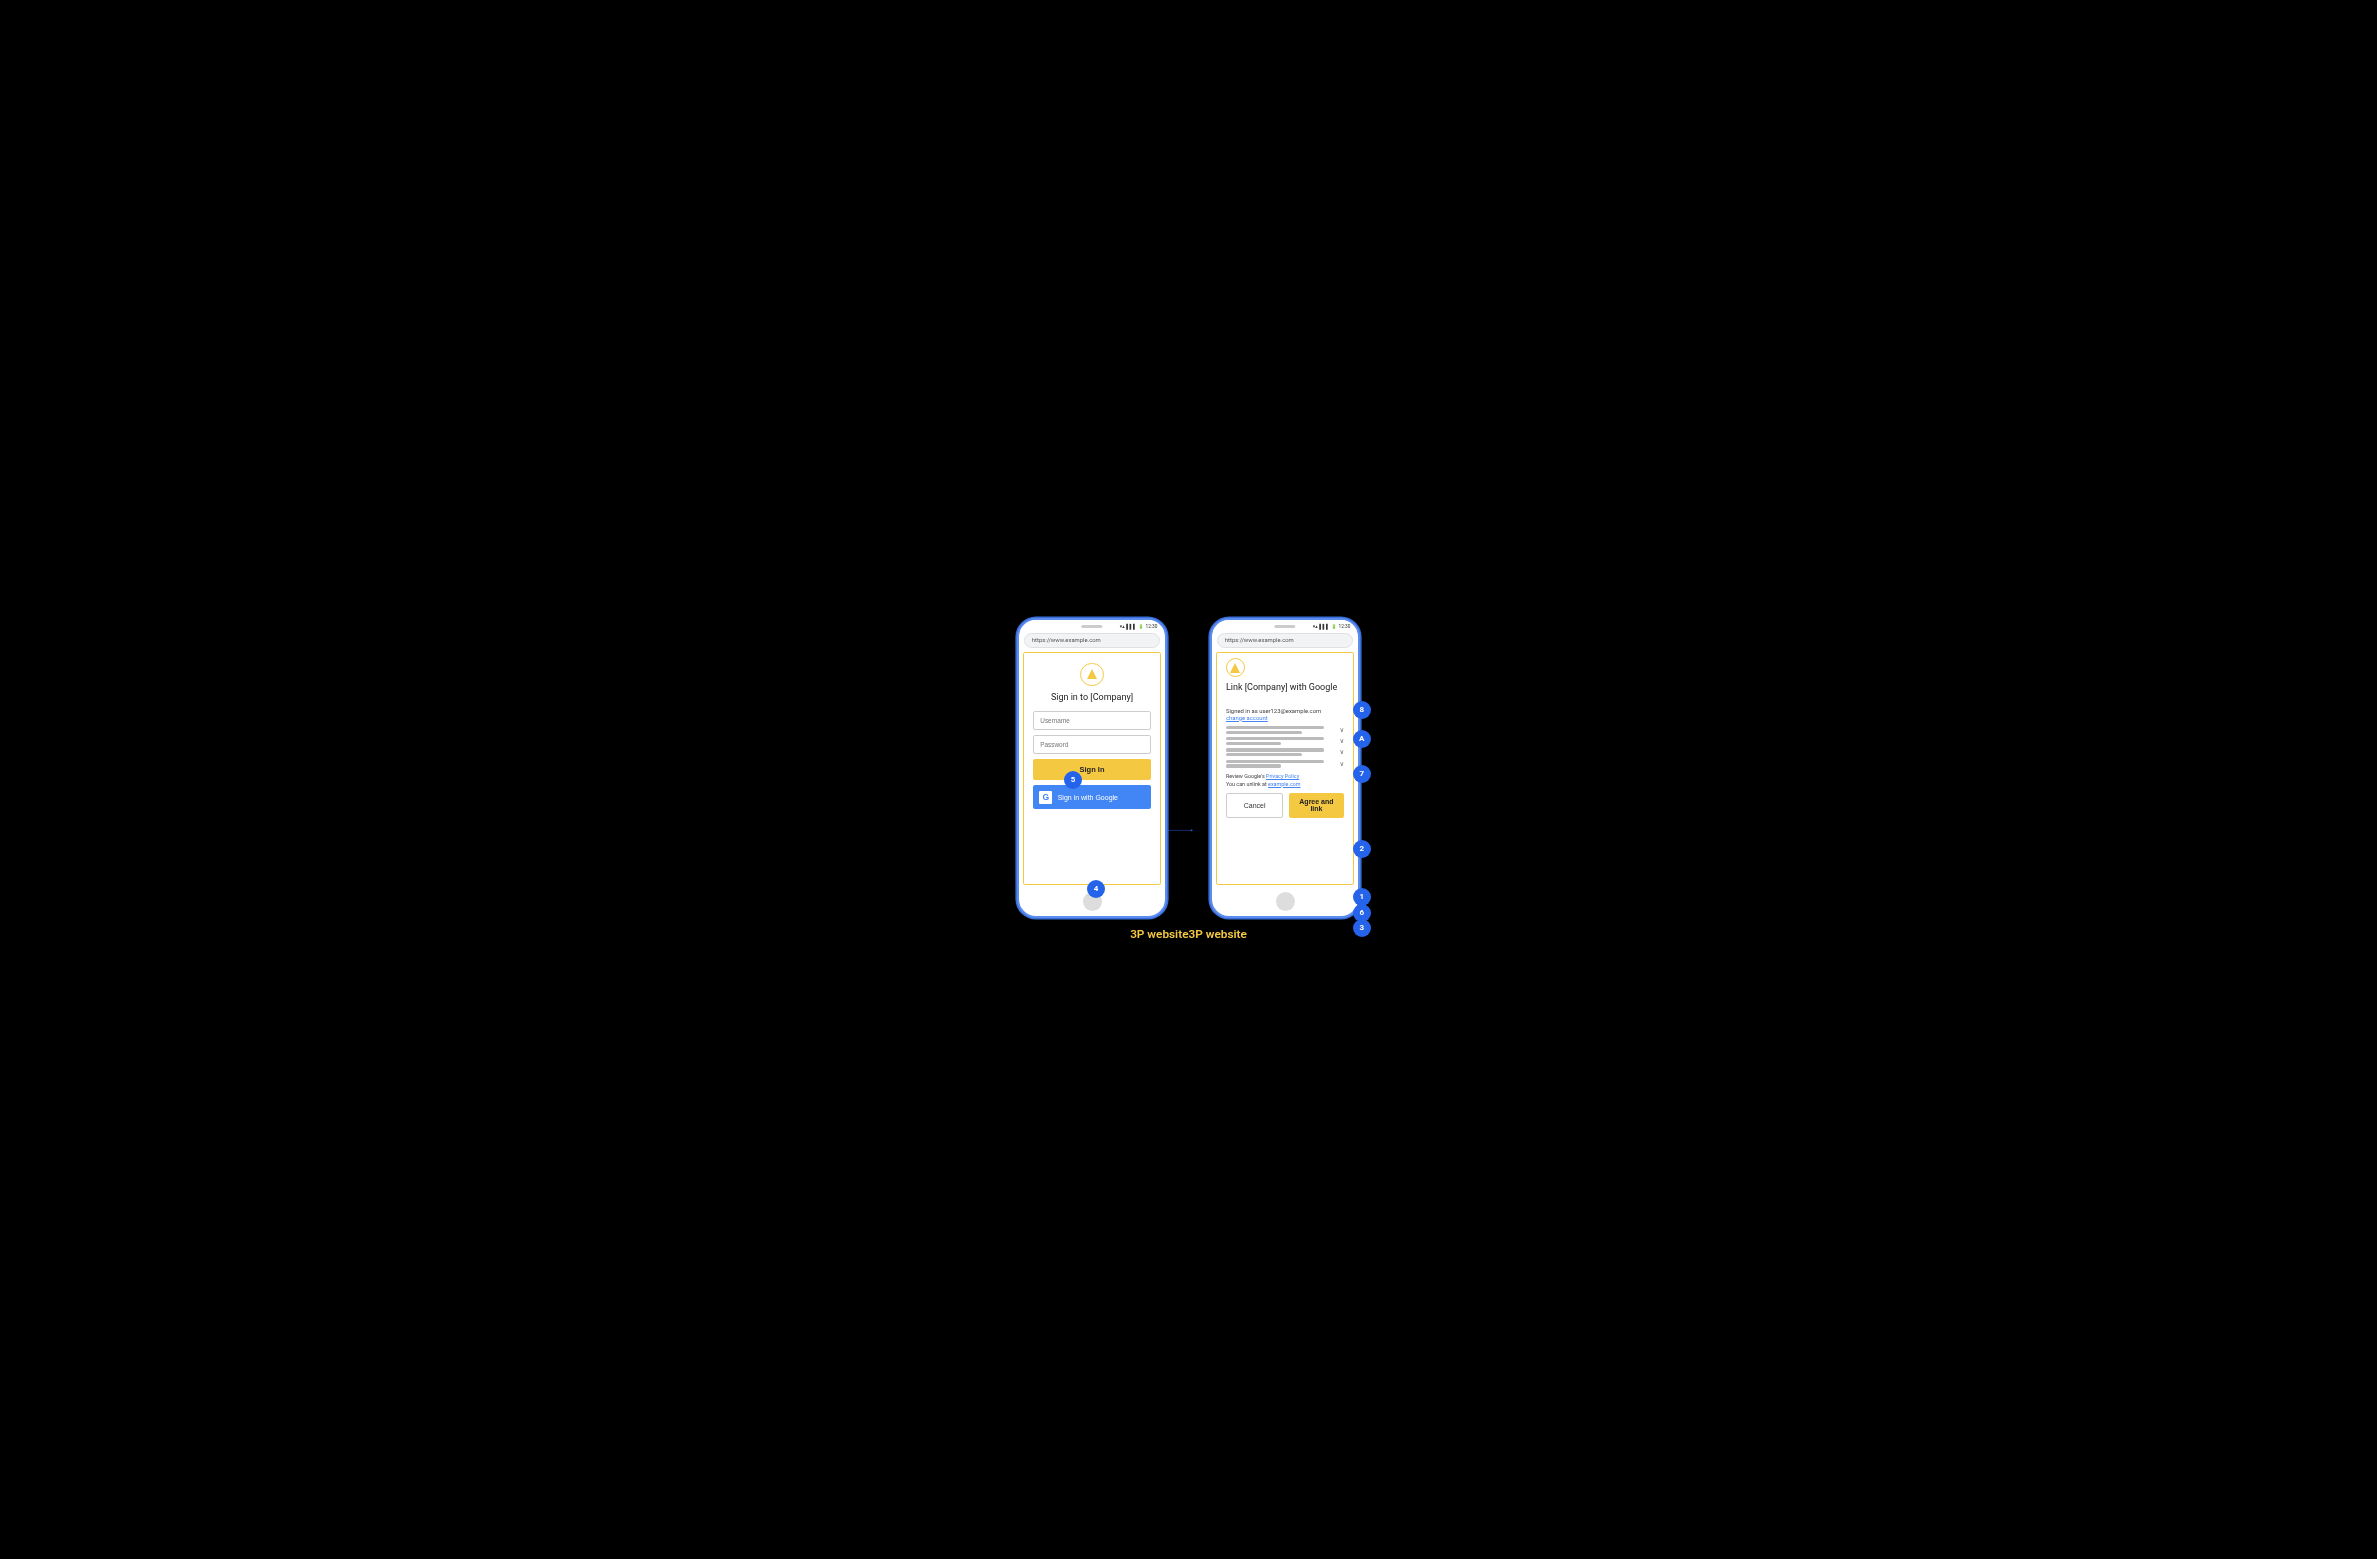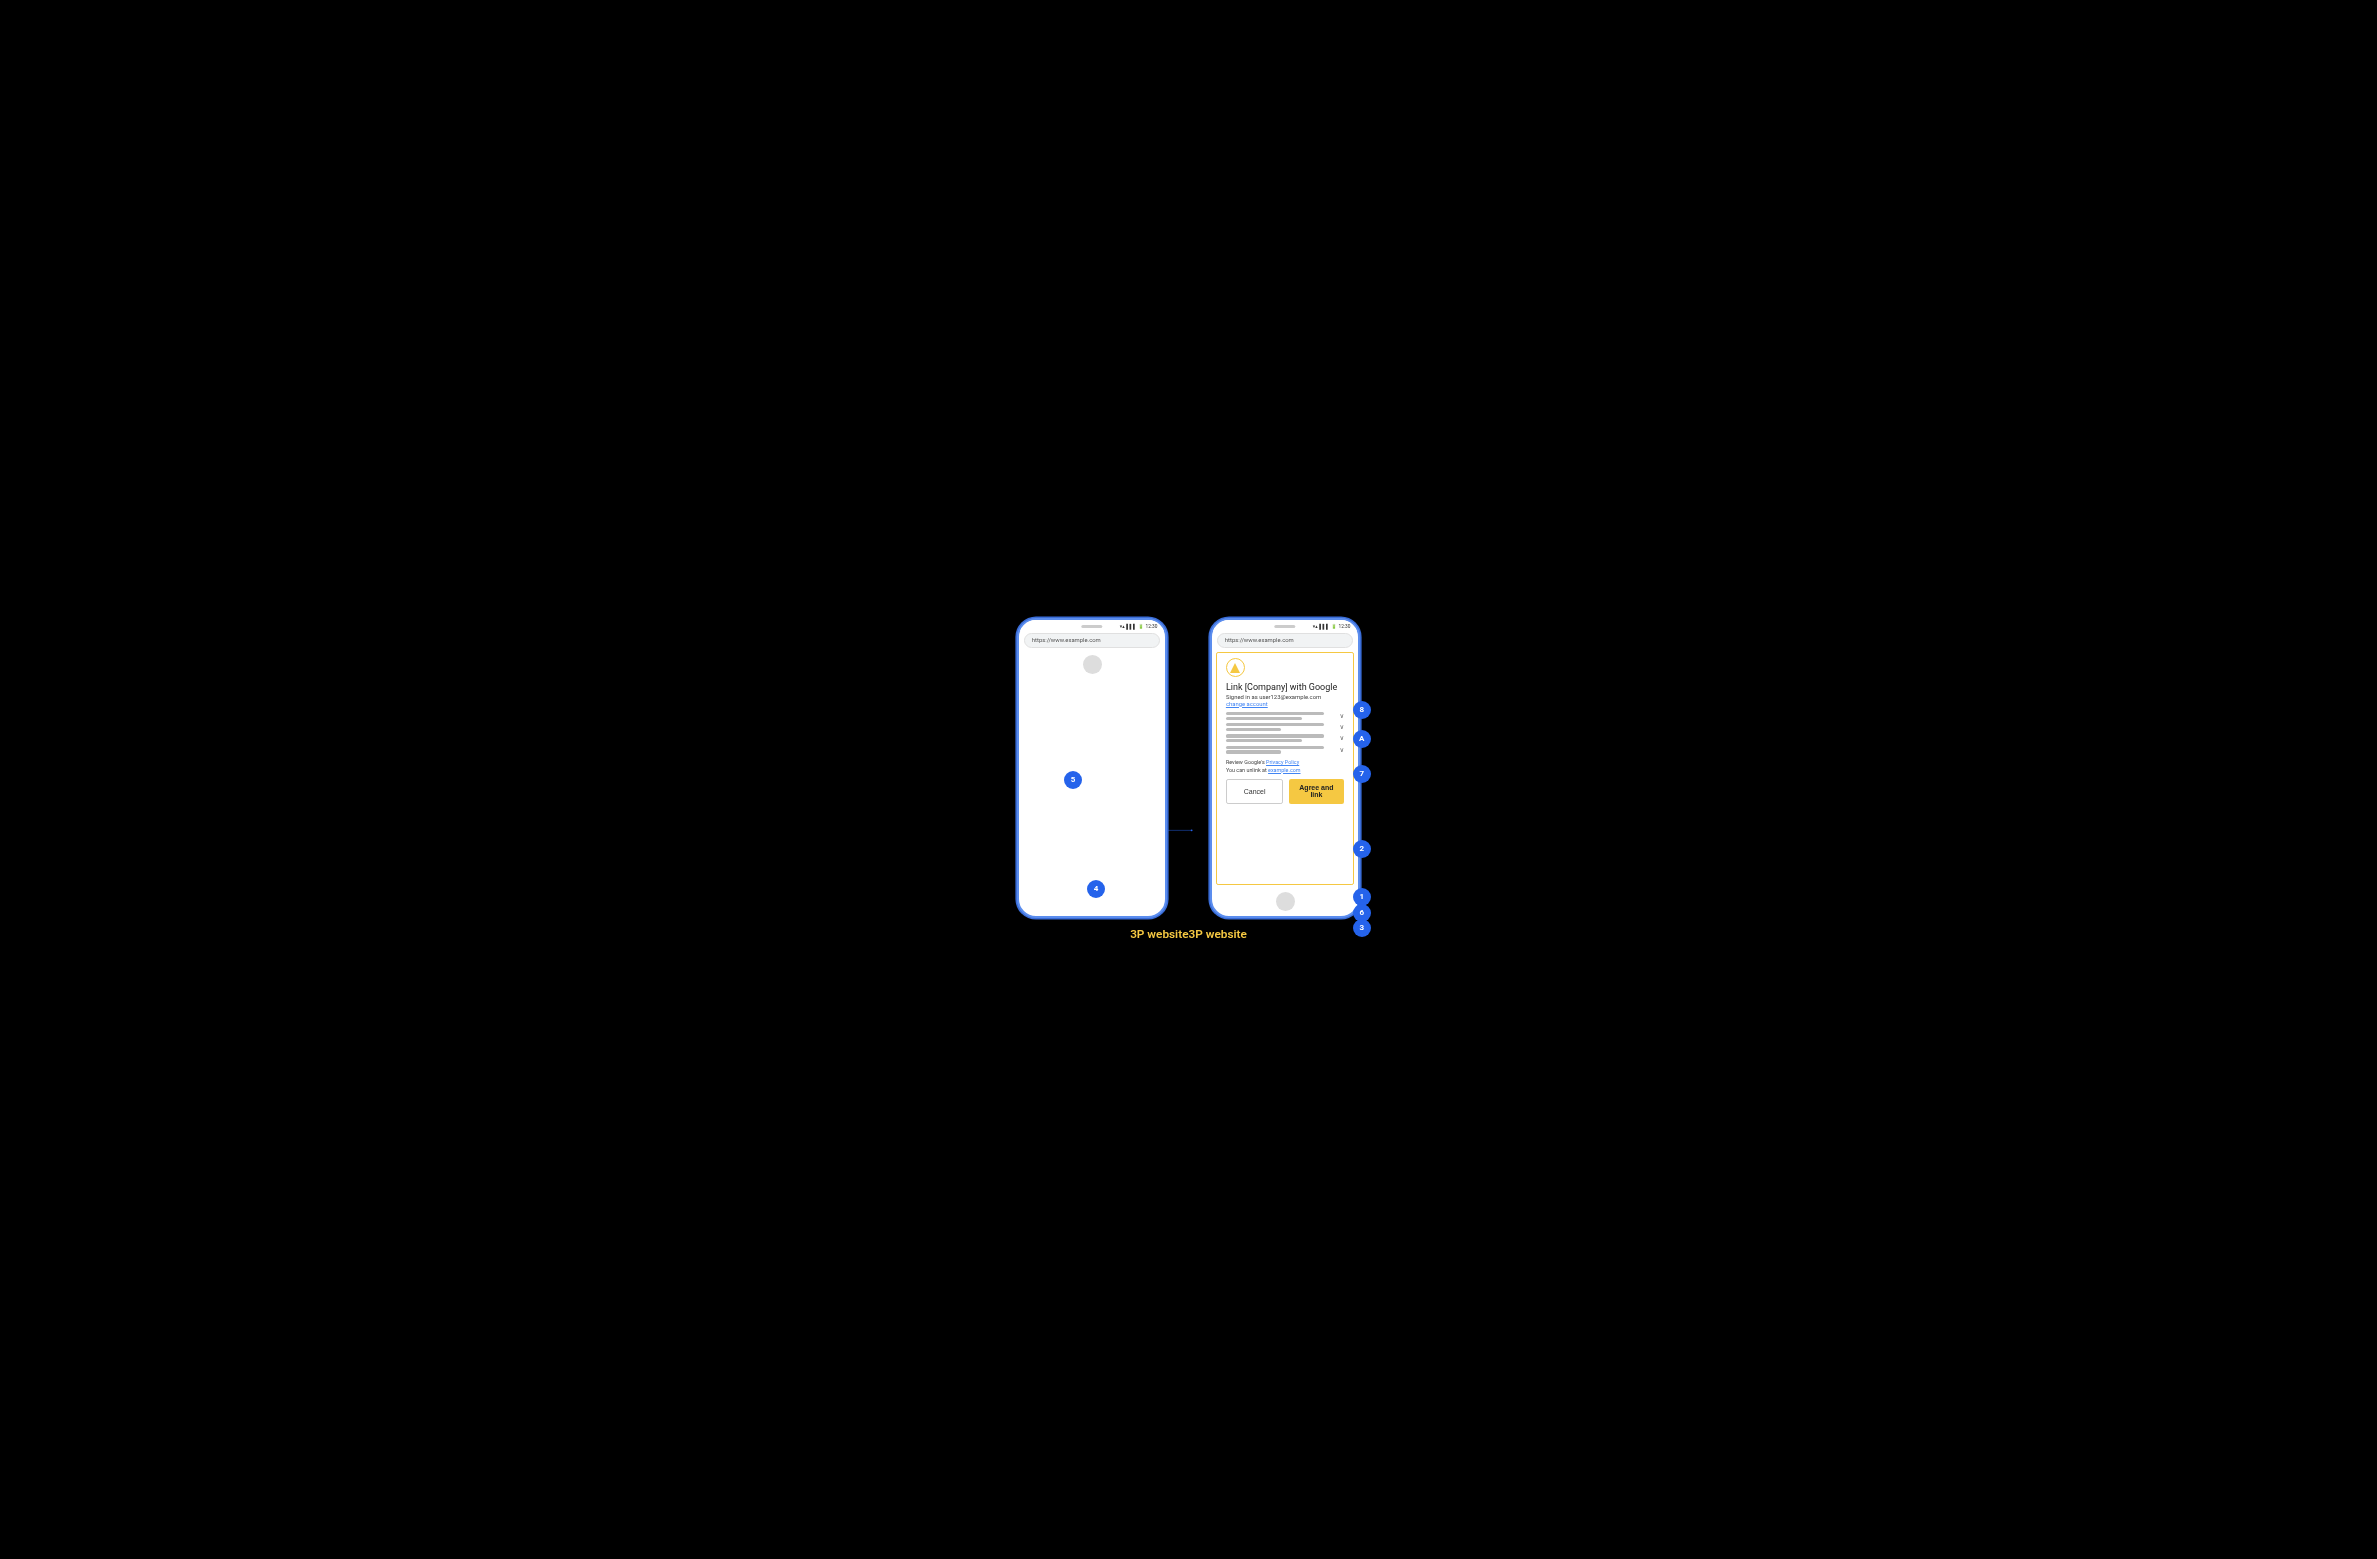--- a/index.html
+++ b/index.html
@@ -177,21 +177,21 @@
       background: #ddd;
       border-radius: 50%;
       margin: 3.2px auto 4.3px;
     }
 
     
     .link-title {
       font-size: 9px;
       font-weight: 400;
       color: #222;
-      margin-bottom: 2px;
+      margin-bottom: 16px;
       align-self: flex-start;
     }
 
     .signed-in-text {
       font-size: 5.9px;
       color: #444;
       align-self: flex-start;
       margin-bottom: 1.1px;
     }
 
@@ -399,20 +399,37 @@
         <div class="phone-top-bar">
           <div style="flex:1"></div>
           <div class="status-icons">
             <span>▾▴</span>
             <span>▌▌▌</span>
             <span>🔋</span>
             <span>12:30</span>
           </div>
         </div>
         <div class="url-bar">https://www.example.com</div>
+        <div class="phone-content">
+          <div class="company-logo">
+            <div class="logo-triangle"></div>
+          </div>
+          <div class="sign-in-title">Sign in to [Company]</div>
+          <input class="input-field" readonly="" placeholder="Username" style="">
+          <input class="input-field" type="password" readonly="" placeholder="Password" style="">
+          <button class="sign-in-btn">Sign In</button>
+          <button class="google-btn">
+            <div class="google-icon-wrapper">
+              <span class="google-g">
+                <span class="g-blue">G</span>
+              </span>
+            </div>
+            <span>Sign in with Google</span>
+          </button>
+        </div>
         <div class="phone-home-btn"></div>
       </div>
     </div>
 
     <div class="phone-wrapper" style="position:relative;">
       <div class="phone">
         <div class="phone-speaker"></div>
         <div class="phone-top-bar">
           <div style="flex:1"></div>
           <div class="status-icons">

